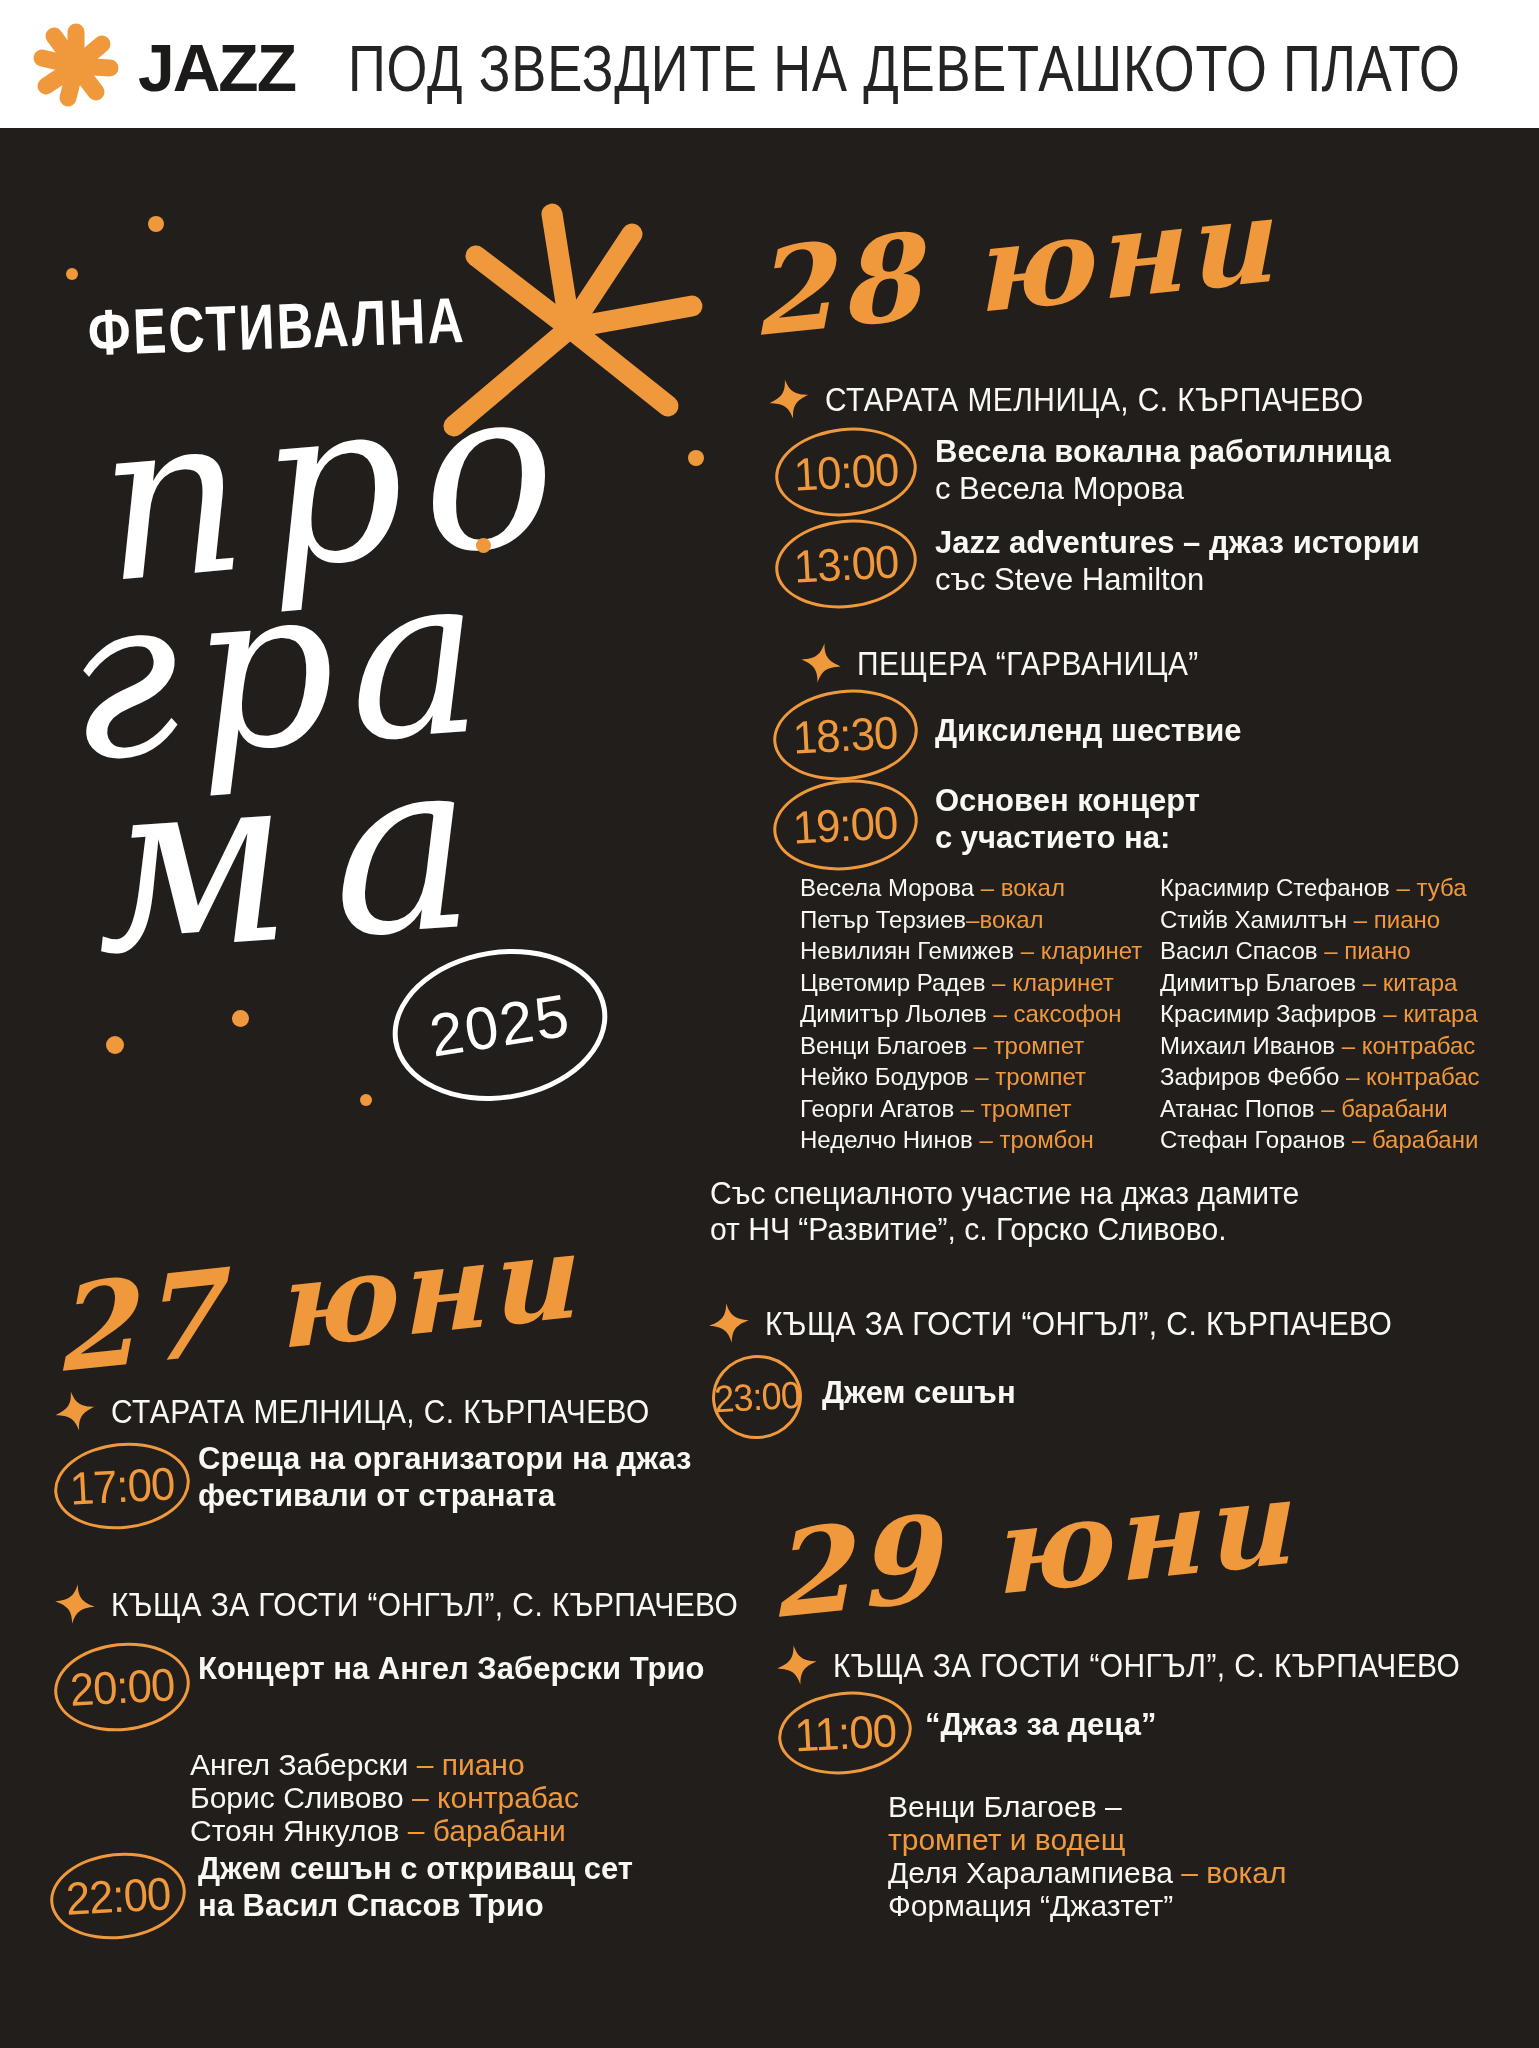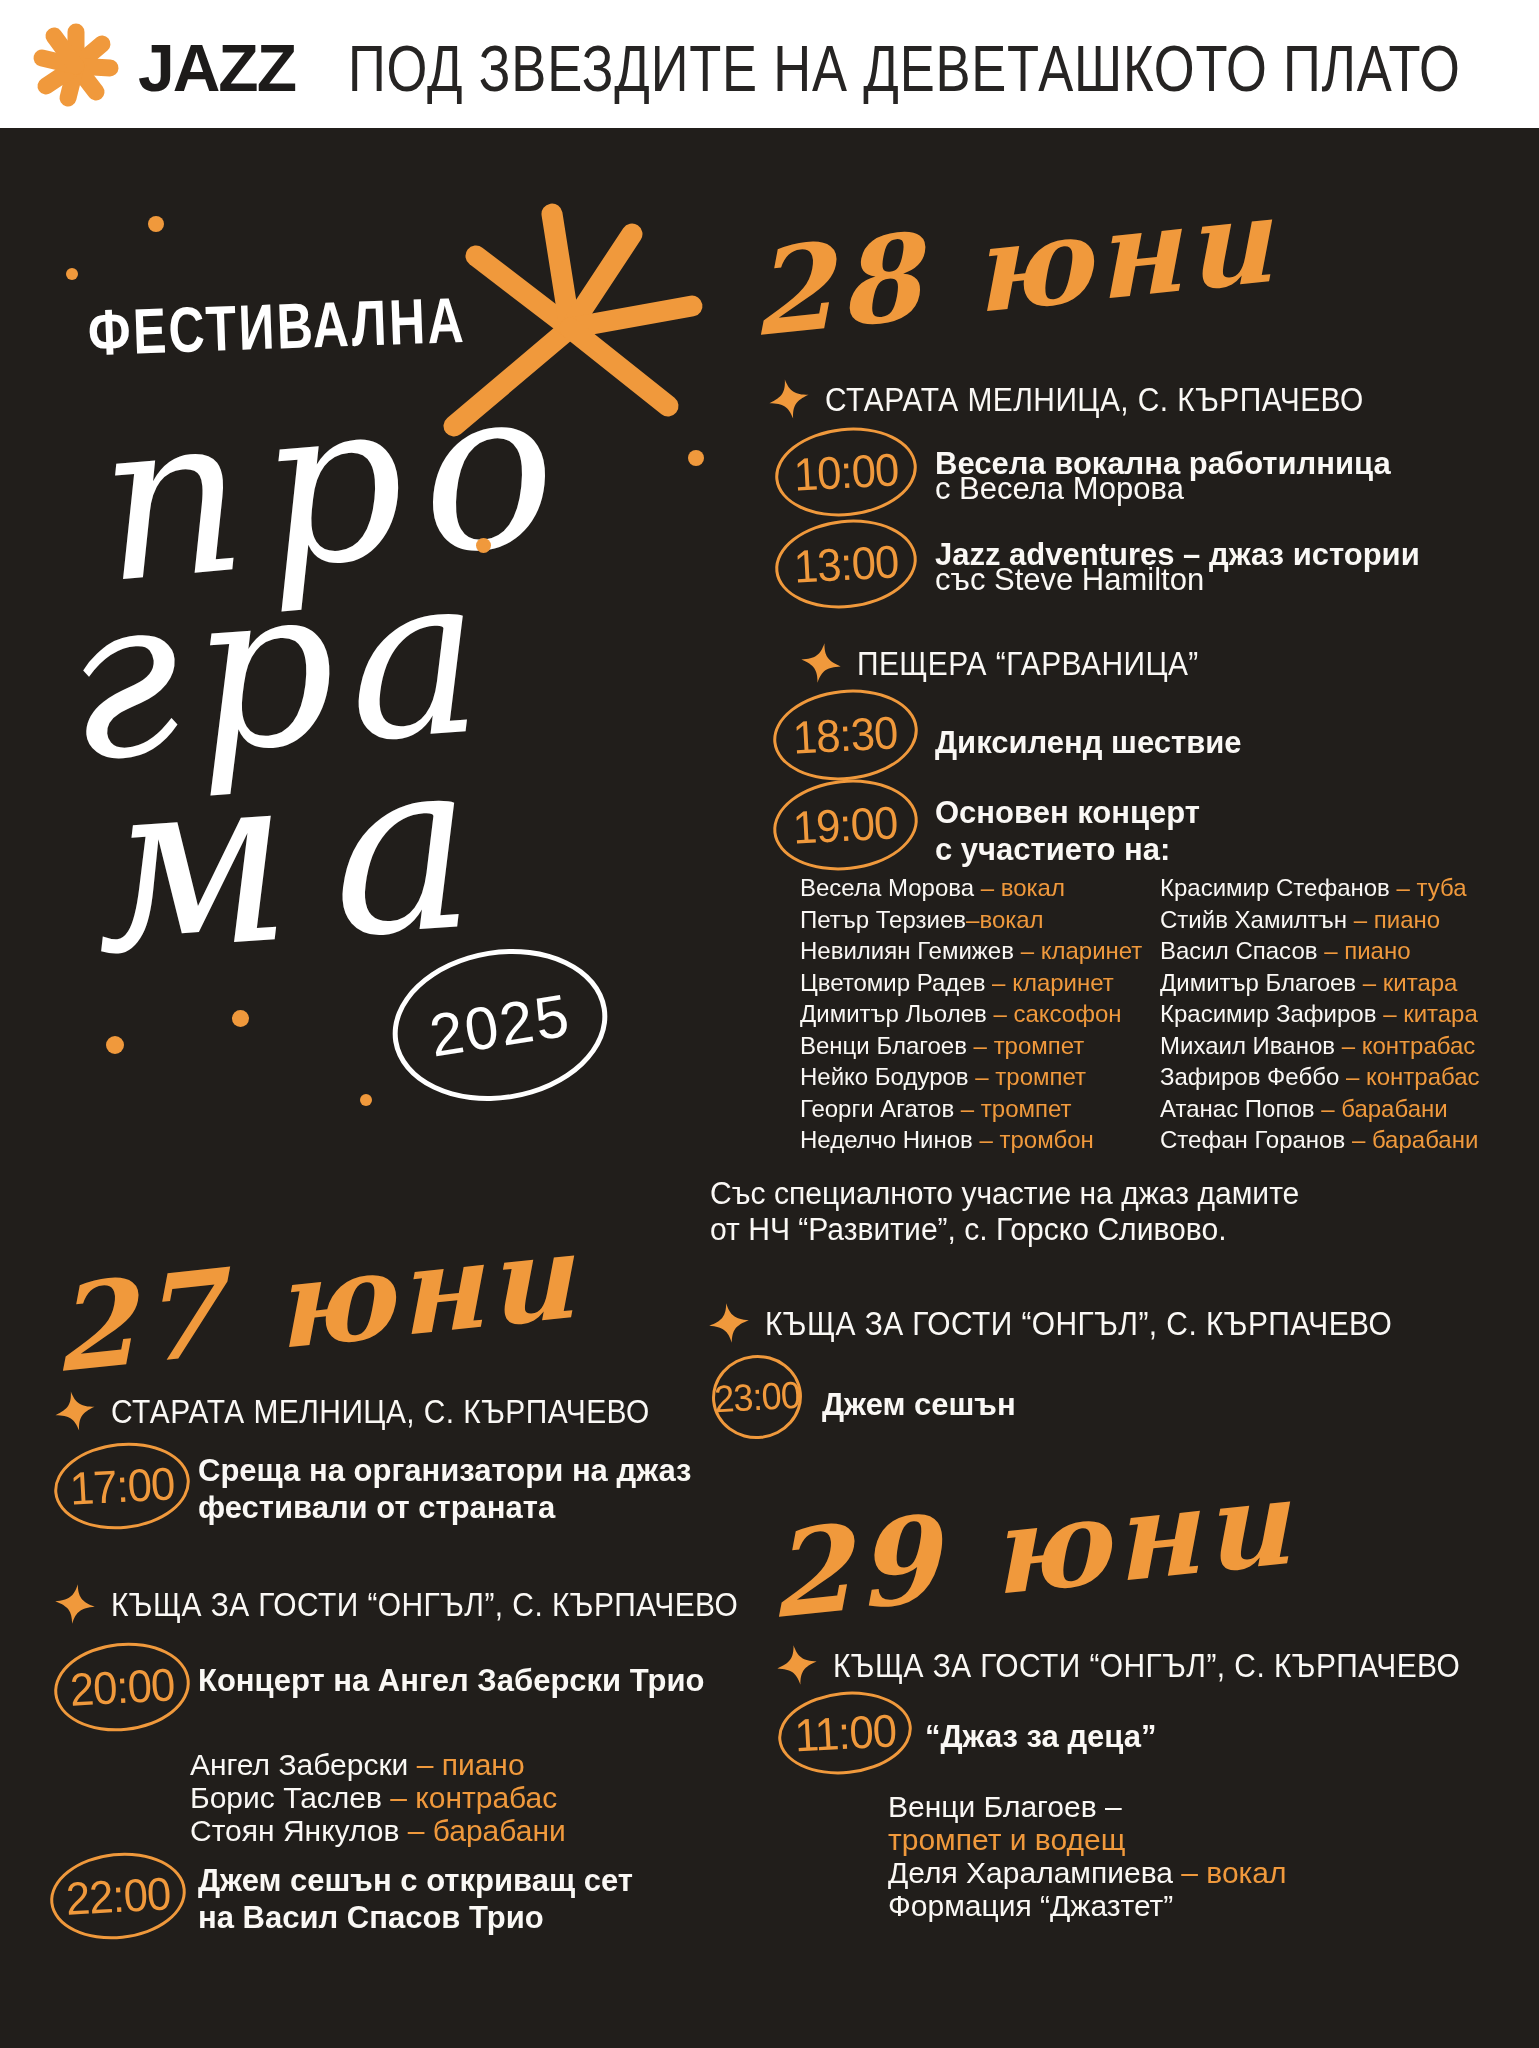--- a/index.html
+++ b/index.html
@@ -50,21 +50,21 @@
   .star4{width:42px;height:42px;flex:0 0 auto;}
 
   
   .time-oval{position:absolute;border:3px solid var(--orange);border-radius:50%;
              display:flex;align-items:center;justify-content:center;transform:rotate(-6deg);}
   .time-oval span{color:var(--orange);font-size:46px;transform:rotate(3deg) scaleX(0.95);
                   letter-spacing:-1px;white-space:nowrap;}
 
   
   .etitle{position:absolute;color:var(--white);font-weight:bold;font-size:31px;line-height:37px;
-          white-space:nowrap;margin-top:12px;}
+          white-space:nowrap;}
   .etext{position:absolute;color:var(--white);font-size:31px;line-height:37px;white-space:nowrap;}
   .lineup{position:absolute;color:var(--white);font-size:30px;line-height:33px;white-space:nowrap;}
   .lineup .role,.orange{color:var(--orange);}
   .musician-col{position:absolute;font-size:24px;line-height:31.5px;color:var(--white);
                 white-space:nowrap;}
   .musician .role{color:var(--orange);}
   .note{position:absolute;color:var(--white);font-size:31px;line-height:35px;white-space:nowrap;
         transform:scaleX(0.97);transform-origin:left top;}
 </style>
 </head>
@@ -214,21 +214,21 @@
     </svg>
     <span class="vtxt">КЪЩА ЗА ГОСТИ “ОНГЪЛ”, С. КЪРПАЧЕВО</span>
   </div>
 
   <div class="time-oval" style="left:54px;top:1643px;width:136px;height:88px;">
     <span>20:00</span>
   </div>
   <div class="etitle" style="left:198px;top:1650px;">Концерт на Ангел Заберски Трио</div>
   <div class="lineup" style="left:190px;top:1702px;margin-top:46px;">
     <div class="musician"><span>Ангел Заберски </span><span class="role">– пиано</span></div>
-    <div class="musician"><span>Борис Таслев </span><span class="role">– контрабас</span></div>
+    <div class="musician"><span>Борис Сливово </span><span class="role">– контрабас</span></div>
     <div class="musician"><span>Стоян Янкулов </span><span class="role">– барабани</span></div>
   </div>
 
   <div class="time-oval" style="left:50px;top:1853px;width:136px;height:86px;">
     <span>22:00</span>
   </div>
   <div class="etitle" style="left:198px;top:1887px;">на Васил Спасов Трио</div>
   <div class="etitle" style="left:198px;top:1850px;">Джем сешън с откриващ сет</div>
 
   <div class="day-script" style="left:778px;top:1478px;">29 юни</div>

